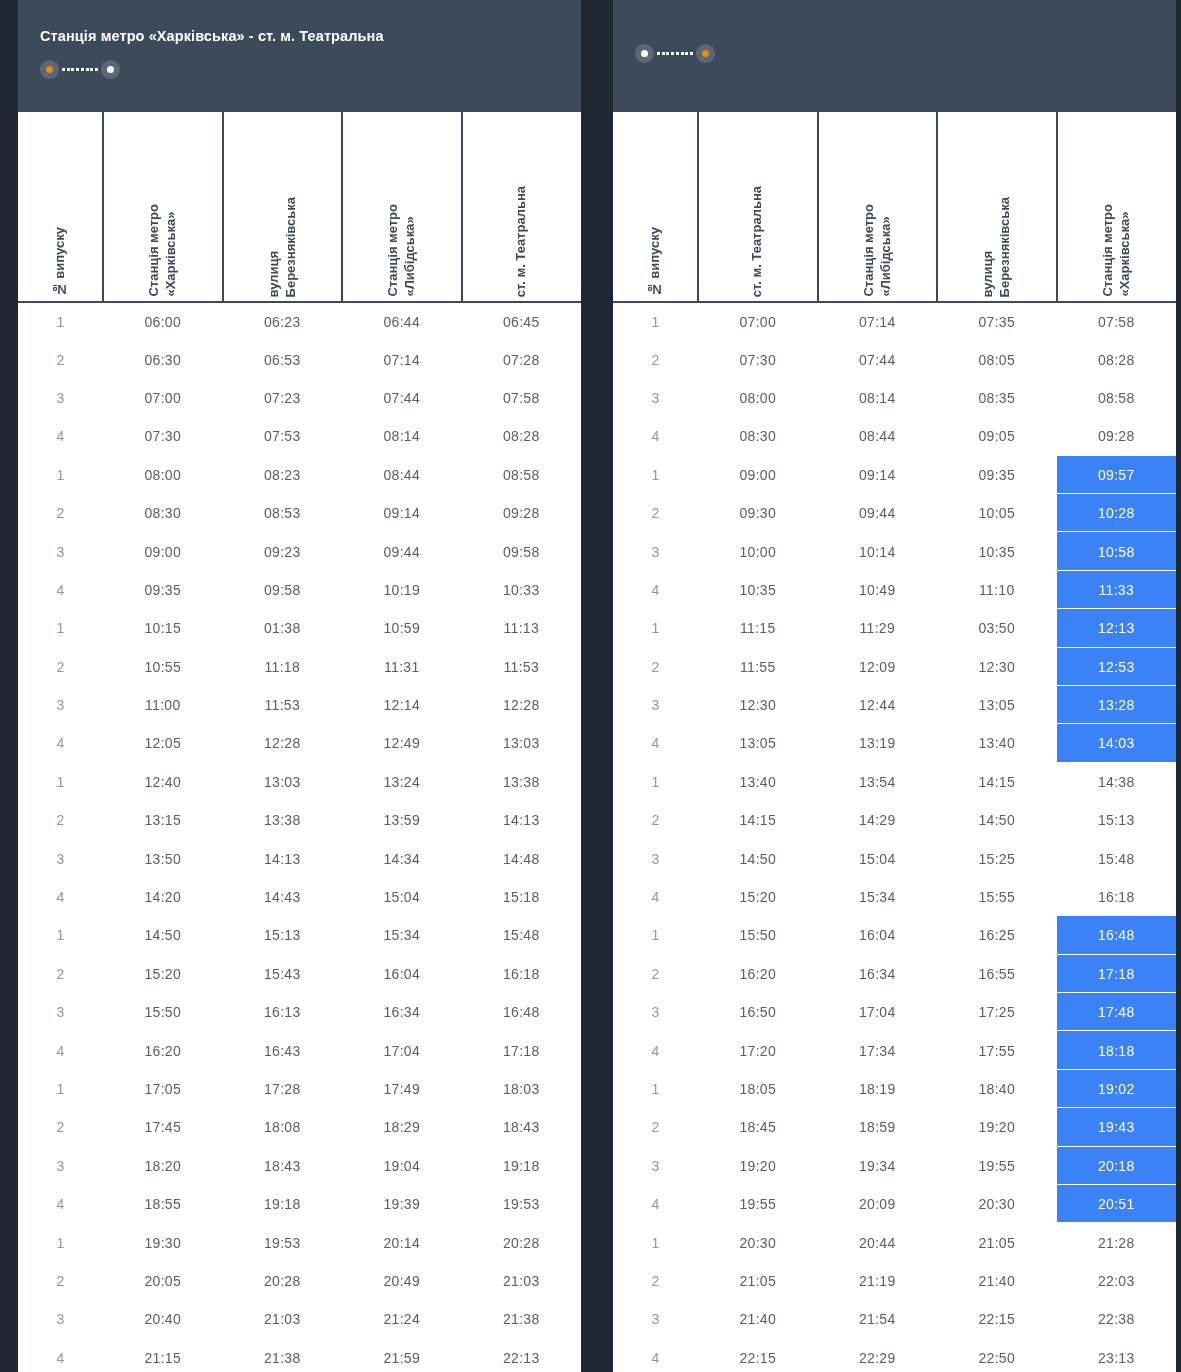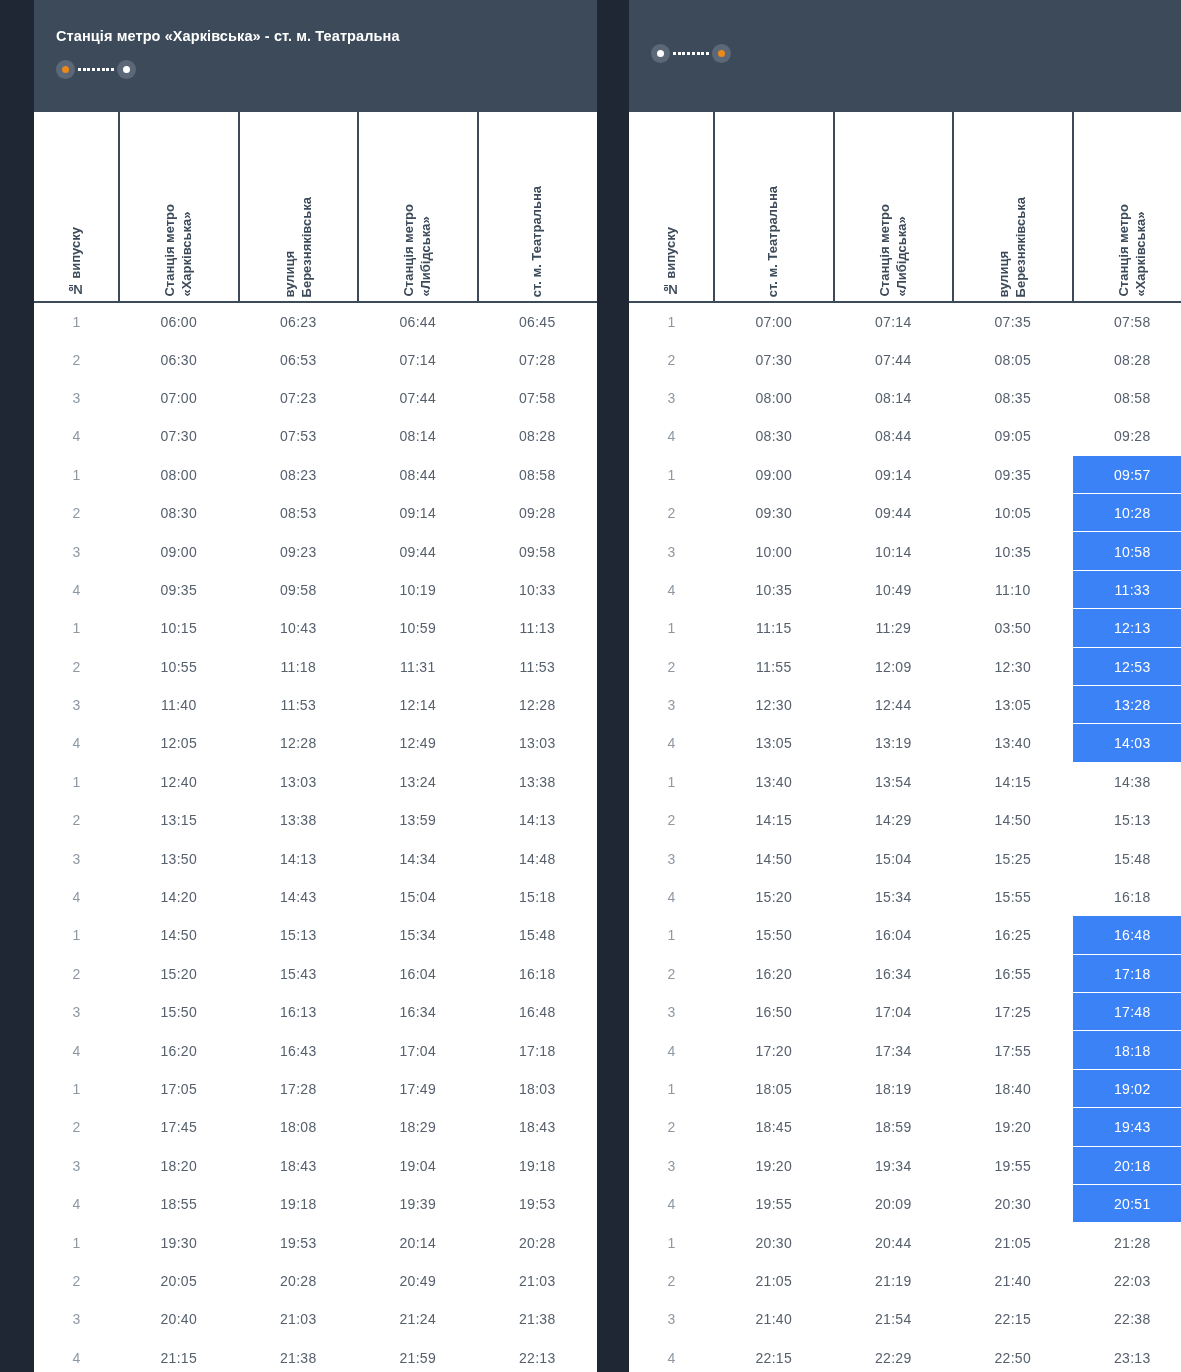--- a/index.html
+++ b/index.html
@@ -11,21 +11,21 @@
     background: #1e2733;
     font-family: "Liberation Sans", "DejaVu Sans", sans-serif;
     overflow: hidden;
   }
 
   .page {
     width: 1181px;
     height: 1372px;
     display: flex;
     gap: 32px;
-    padding: 0 0 0 34px;
+    padding: 0 0 0 18px;
   }
 
   .panel {
     width: 563px;
     display: flex;
     flex-direction: column;
     background: #3c4a5a;
   }
 
   
@@ -246,34 +246,34 @@
             <tr>
               <td class="idx">4</td>
               <td>09:35</td>
               <td>09:58</td>
               <td>10:19</td>
               <td>10:33</td>
             </tr>
             <tr>
               <td class="idx">1</td>
               <td>10:15</td>
-              <td>10:43</td>
+              <td>01:38</td>
               <td>10:59</td>
               <td>11:13</td>
             </tr>
             <tr>
               <td class="idx">2</td>
               <td>10:55</td>
               <td>11:18</td>
               <td>11:31</td>
               <td>11:53</td>
             </tr>
             <tr>
               <td class="idx">3</td>
-              <td>11:40</td>
+              <td>11:00</td>
               <td>11:53</td>
               <td>12:14</td>
               <td>12:28</td>
             </tr>
             <tr>
               <td class="idx">4</td>
               <td>12:05</td>
               <td>12:28</td>
               <td>12:49</td>
               <td>13:03</td>

